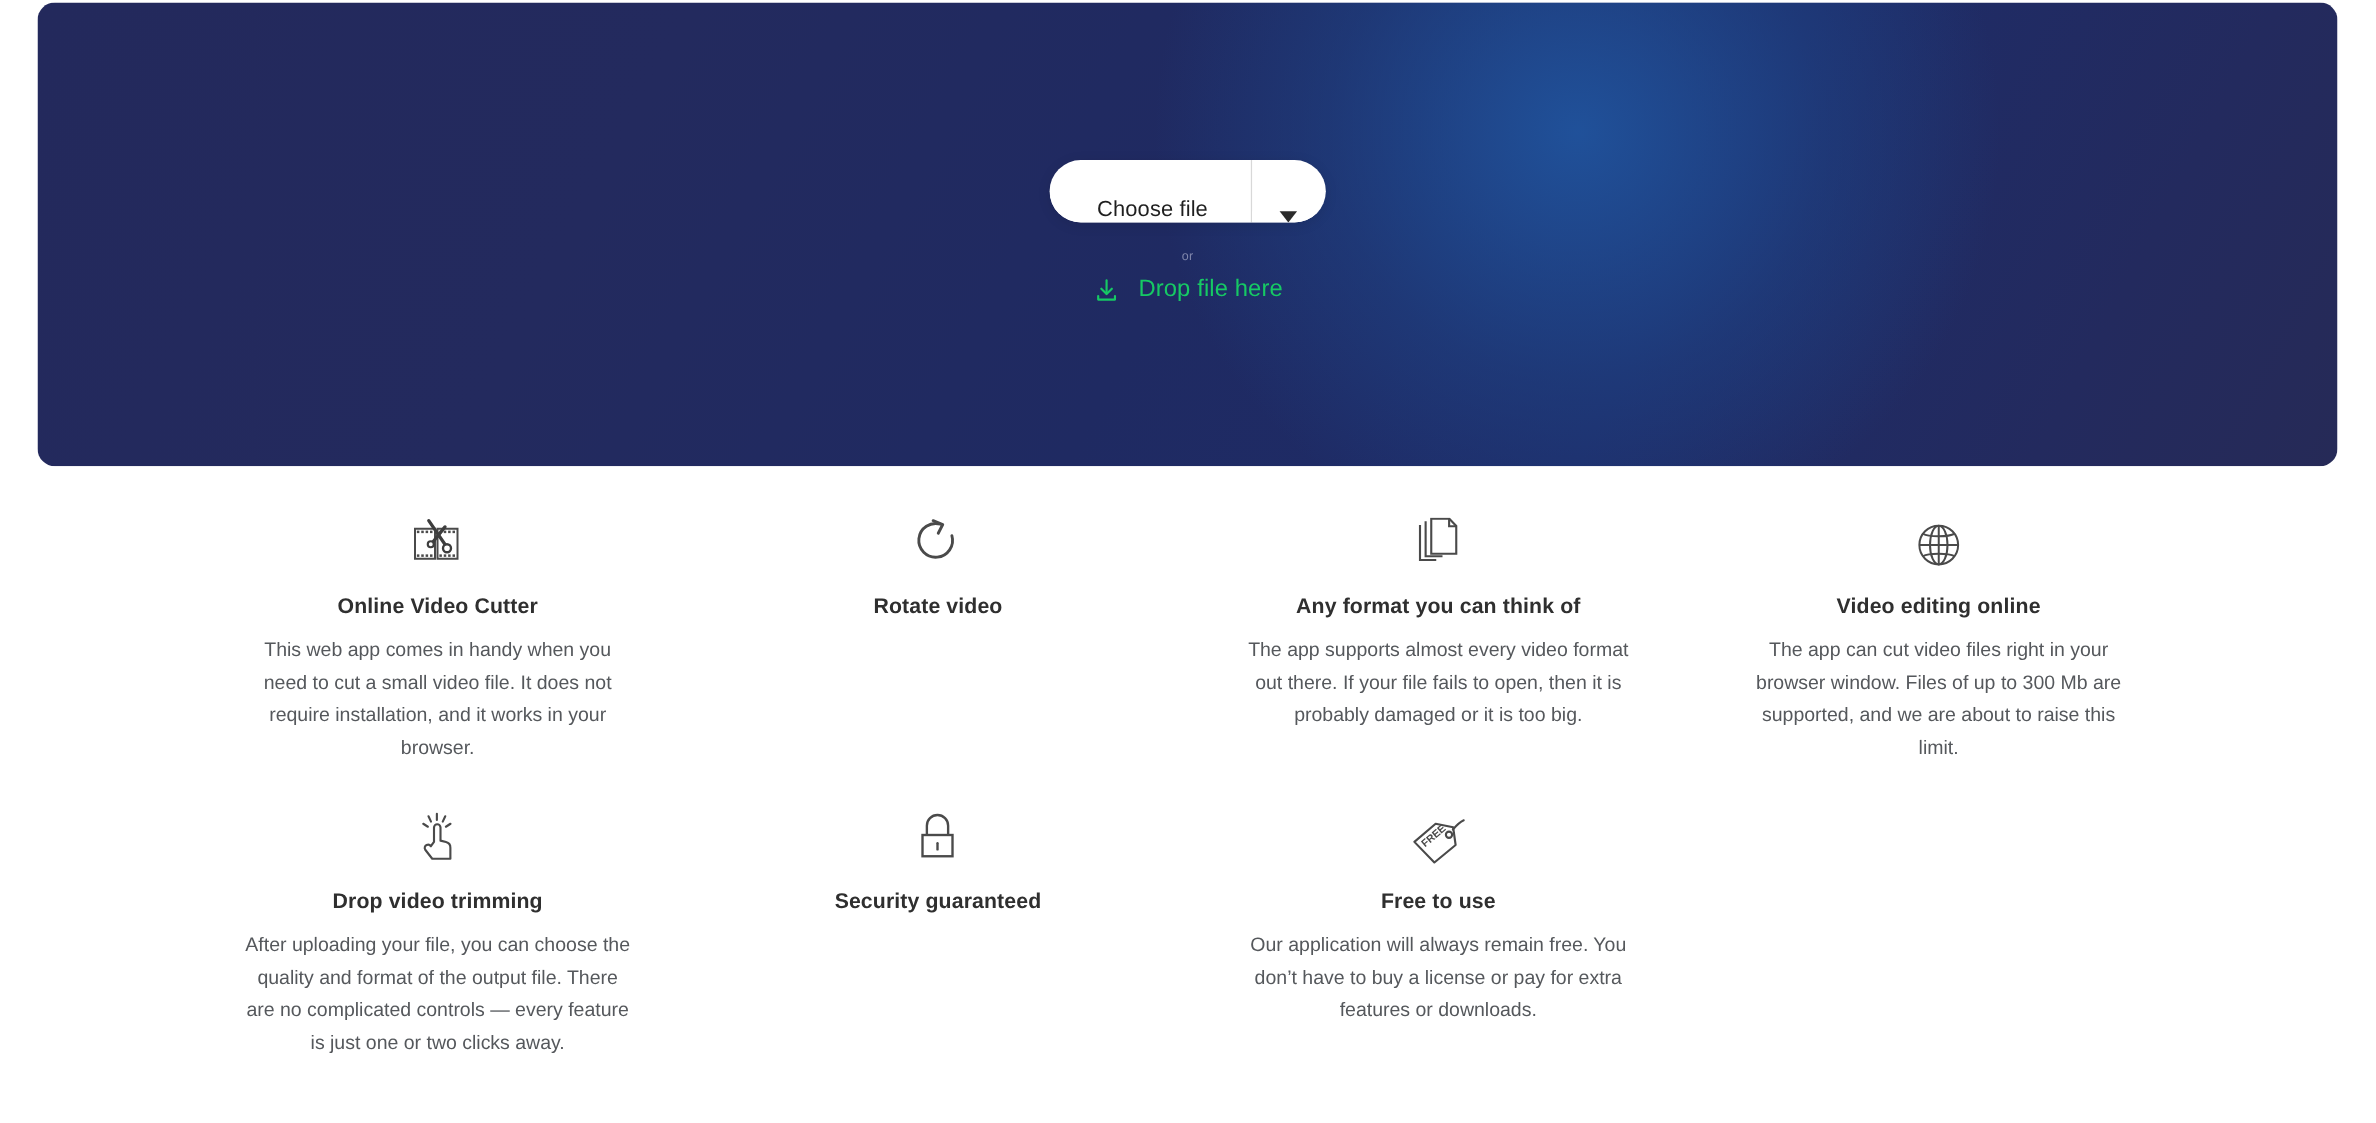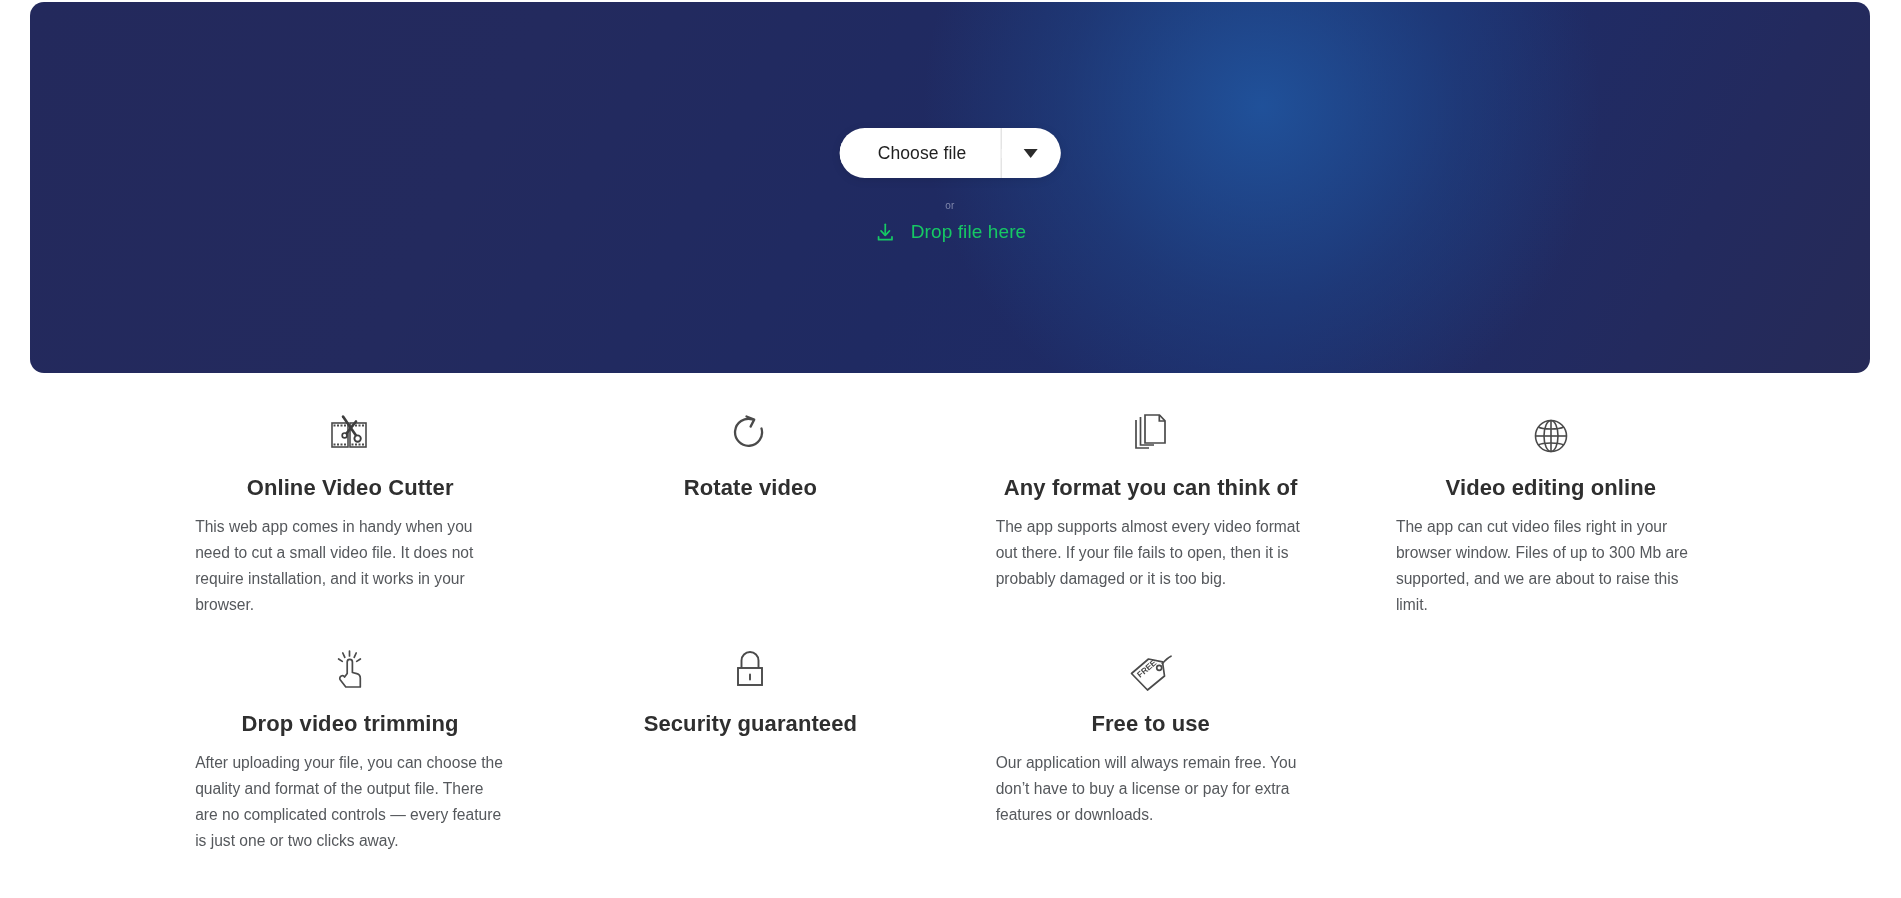--- a/index.html
+++ b/index.html
@@ -43,21 +43,21 @@
     align-items: center;
   }
 
   
   .choose-wrap {
     position: absolute;
     left: 50%;
     top: 126px;
     transform: translateX(-50%);
     display: flex;
-    align-items: center;
+    align-items: flex-end;
     background: #ffffff;
     border-radius: 32px;
     height: 50px;
     box-shadow: 0 2px 10px rgba(0,0,0,0.10);
     overflow: hidden;
   }
   .choose-main {
     display: flex;
     align-items: center;
     justify-content: center;
@@ -142,34 +142,34 @@
 
   .feature-icon {
     height: 46px;
     display: flex;
     align-items: flex-end;
     justify-content: center;
     margin-bottom: 19px;
   }
 
   .feature-title {
-    font-size: 22px;
+    font-size: 17px;
     font-weight: bold;
     color: #2f2f2f;
     text-align: center;
     margin-bottom: 13px;
     letter-spacing: 0.1px;
     white-space: nowrap;
   }
 
   .feature-desc {
     font-size: 15.6px;
     line-height: 26px;
     color: #55585c;
-    text-align: left;
+    text-align: center;
     max-width: 310px;
   }
 </style>
 </head>
 <body>
 
 <div class="page">
 
   <div class="hero">
     <div class="hero-inner">

